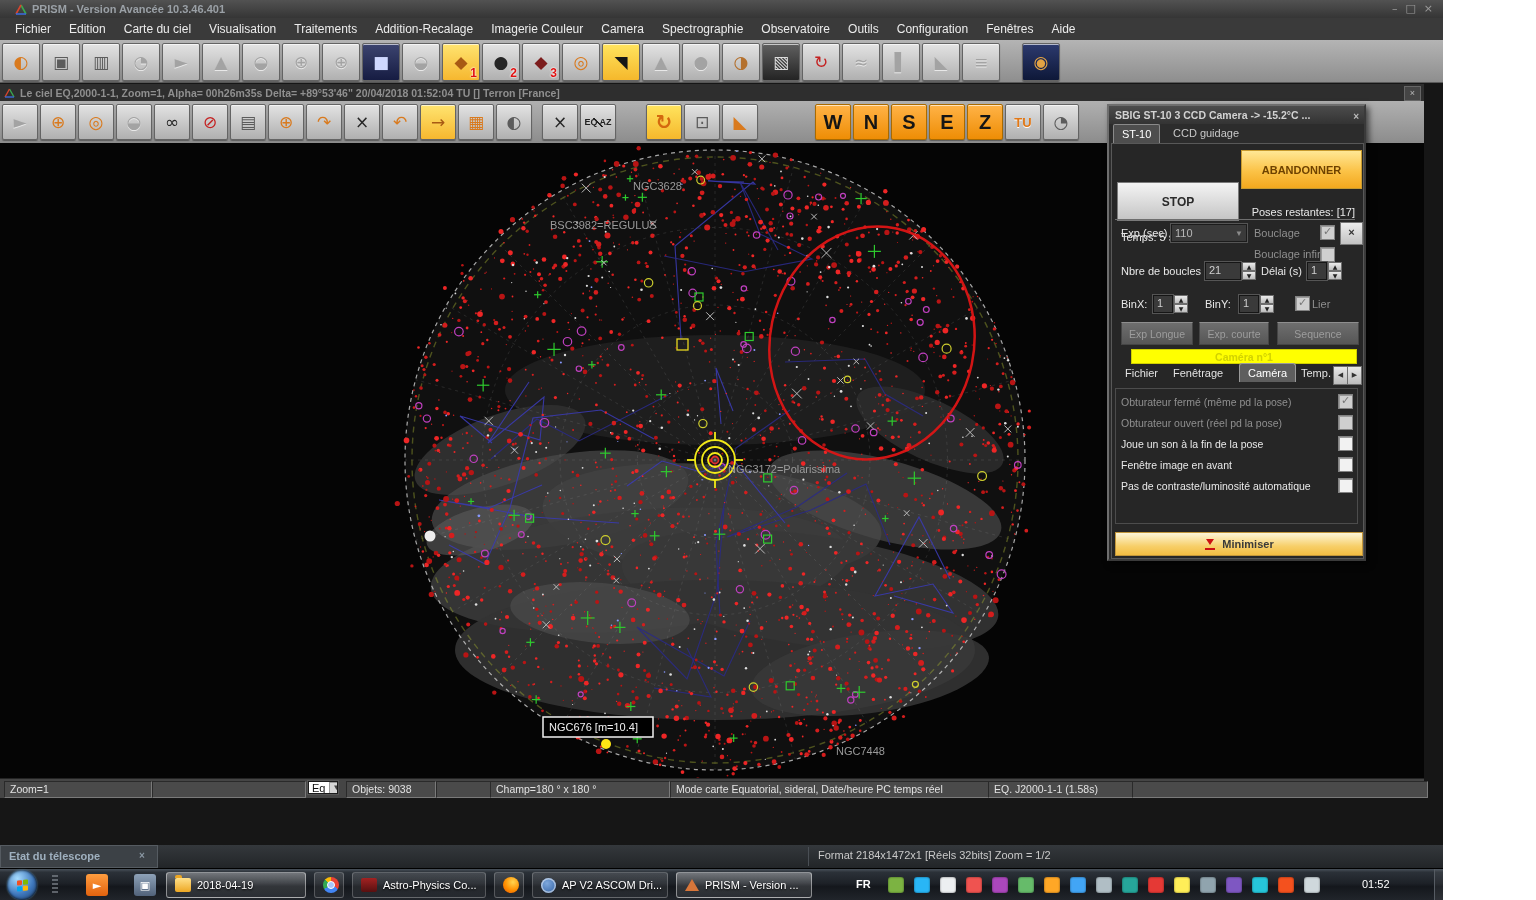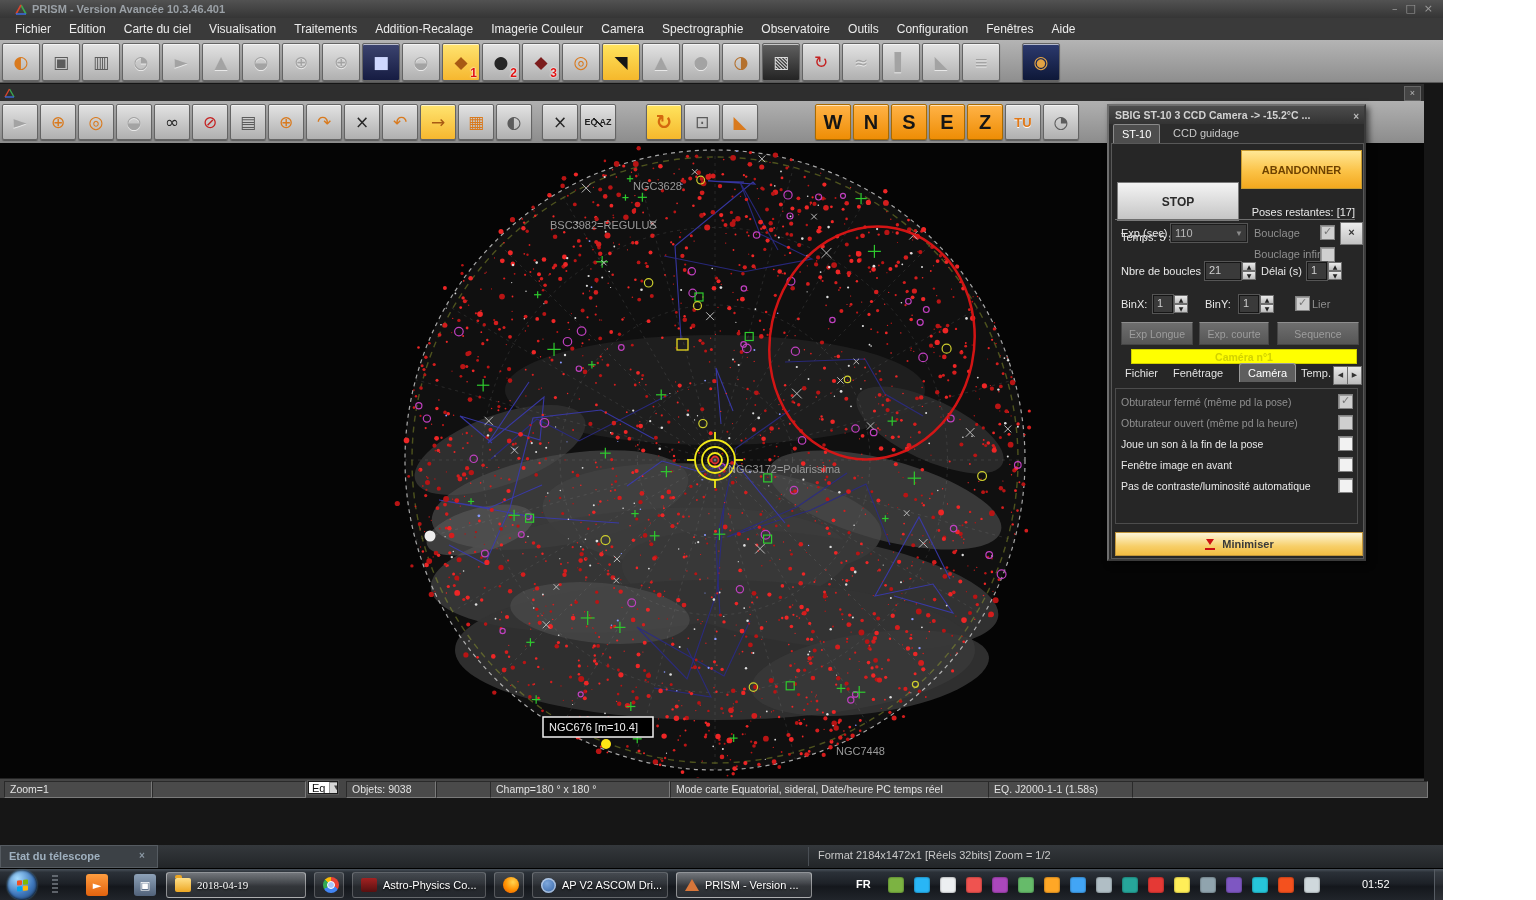--- a/index.html
+++ b/index.html
@@ -284,20 +284,21 @@
         <span class="glyph">◉</span>
       </div>
     </div>
 
   <div class="sky-titlebar">
     <svg class="prism-svg" width="11" height="10">
       <path d="M5.5 1 L10 9" stroke="#3aa84e" stroke-width="1.4" fill="none"></path>
       <path d="M5.5 1 L1 9" stroke="#d8452e" stroke-width="1.4" fill="none"></path>
       <path d="M1 9 L10 9" stroke="#3a6ad8" stroke-width="1.4" fill="none"></path>
     </svg>
+    <span class="stext">Le ciel EQ,2000-1-1, Zoom=1, Alpha= 00h26m35s Delta= +89°53'46"   20/04/2018 01:52:04 TU []   Terron [France]</span>
   </div>
   <div class="sky-close">×</div>
 
   <div class="sky-toolbar" id="sky-toolbar">
       <div class="tbtn tn-disabled" style="left: 2px; width: 34px; height: 34px;">
         <span class="glyph">►</span>
       </div>
       <div class="tbtn tn-orange" style="left: 40px; width: 34px; height: 34px;">
         <span class="glyph">⊕</span>
       </div>
@@ -2774,21 +2775,21 @@
     <span class="tab-arrow" style="left:224px;">◀</span>
     <span class="tab-arrow" style="left:238px;">▶</span>
 
     <div class="opt-box"></div>
     <div class="opt-rows" id="camera-options">
         <div class="opt-row disabled">
           <span class="opt-label">Obturateur fermé  (même pd la pose)</span>
           <span class="cb dis">✓</span>
         </div>
         <div class="opt-row disabled">
-          <span class="opt-label">Obturateur ouvert (même pd la heure)</span>
+          <span class="opt-label">Obturateur ouvert (réel pd la pose)</span>
           <span class="cb dis"></span>
         </div>
         <div class="opt-row">
           <span class="opt-label">Joue un son à la fin de la pose</span>
           <span class="cb"></span>
         </div>
         <div class="opt-row">
           <span class="opt-label">Fenêtre image en avant</span>
           <span class="cb"></span>
         </div>
@@ -2819,21 +2820,21 @@
         <div style="background:#f25022;"></div>
           <div style="background:#7fba00;"></div>
         <div style="background:#00a4ef;"></div>
           <div style="background:#ffb900;"></div>
       </div>
     </div>
     <div class="dots-sep"></div>
     <div class="quick-icon" style="left:86px;background:linear-gradient(#ff9d3f,#e2620e);">►</div>
     <div class="quick-icon" style="left:134px;background:linear-gradient(#8ea2b8,#51627a);">▣</div>
     <div class="task-buttons" id="task-buttons">
-        <div class="task active" style="width: 140px; font-family: Liberation Serif, serif;">
+        <div class="task active" style="width: 140px;">
           <span class="ticon ic-folder"></span>
           <span class="tlabel">2018-04-19</span>
         </div>
         <div class="task" style="width: 30px;">
           <span class="ticon ic-chrome"></span>
         </div>
         <div class="task" style="width: 134px;">
           <span class="ticon ic-app-red"></span>
           <span class="tlabel">Astro-Physics Co...</span>
         </div>

